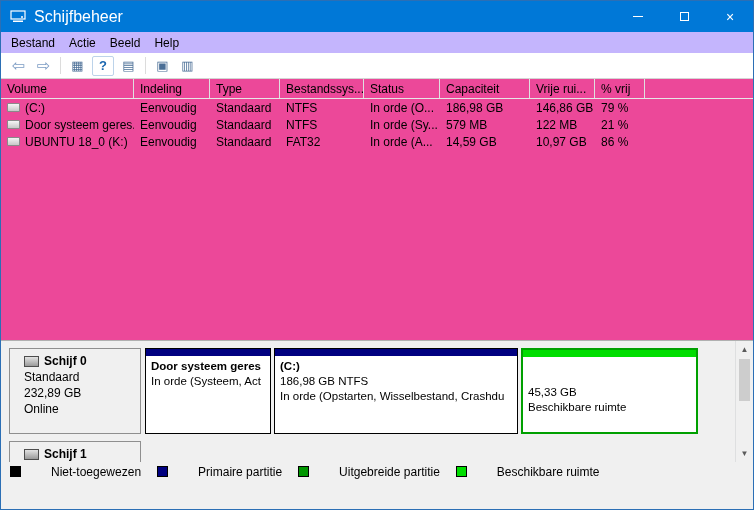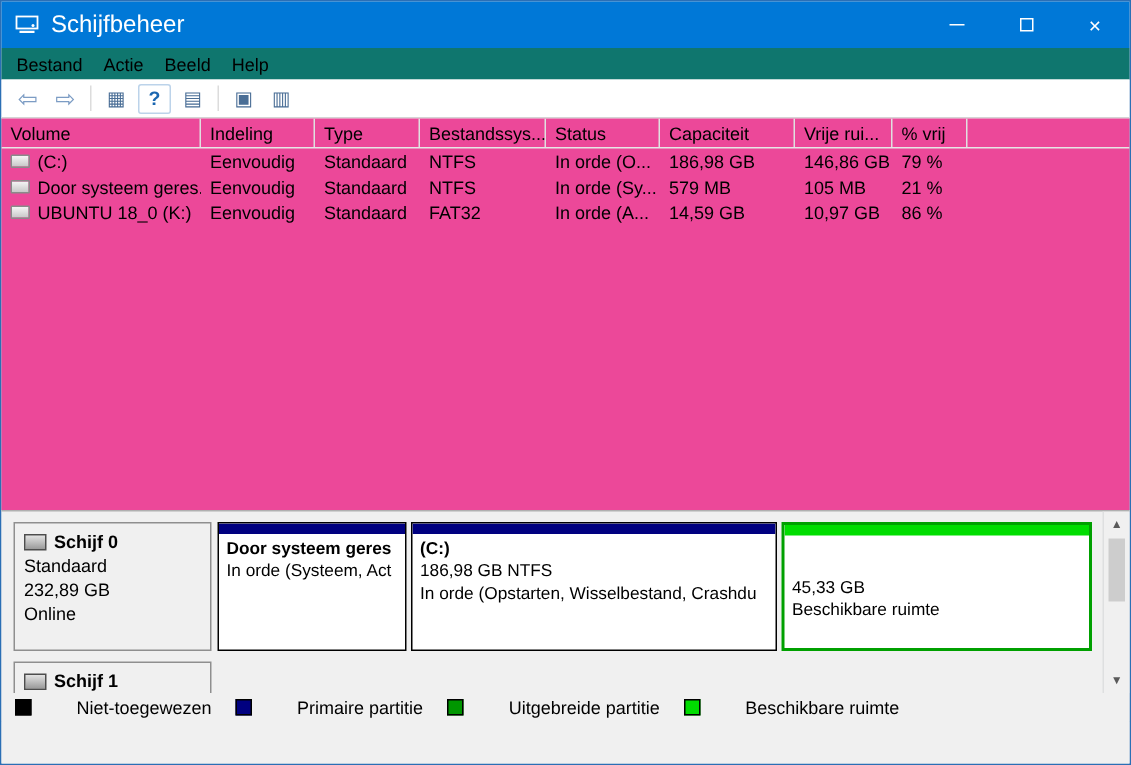--- a/index.html
+++ b/index.html
@@ -12,21 +12,21 @@
   .titlebar { flex:0 0 31px; background:#0078d7; color:#fff; display:flex; align-items:center; }
   .app-icon { margin:0 8px 0 9px; display:flex; align-items:center; }
   .title { font-size:16px; }
   .controls { margin-left:auto; display:flex; height:100%; }
   .ctrl { width:46px; height:100%; display:flex; align-items:center; justify-content:center; color:#fff; }
   .minbar { width:10px; height:1px; background:#fff; display:block; }
   .maxbox { width:9px; height:9px; border:1px solid #fff; display:block; }
   .close-glyph { font-size:14px; line-height:1; }
 
   
-  .menubar { flex:0 0 21px; background:#0f766e; display:flex; align-items:center; padding-left:3px; }
+  .menubar { flex:0 0 21px; background:#c4b5fd; display:flex; align-items:center; padding-left:3px; }
   .menu-item { padding:3px 7px; }
 
   
   .toolbar { flex:0 0 26px; background:#fff; border-bottom:1px solid #d4d4d4; display:flex; align-items:center; padding-left:5px; }
   .tbtn { width:25px; height:22px; display:flex; align-items:center; justify-content:center; font-size:13px; color:#4a6e96; }
   .tbtn.nav { font-size:16px; color:#7c9cc4; }
   .tbtn.help-btn { color:#1a66b0; font-weight:bold; border:1px solid #bcd3ea; border-radius:2px; width:22px; height:20px; margin:0 2px; }
   .tsep { width:1px; height:17px; background:#dcdcdc; margin:0 4px; }
 
   
@@ -37,21 +37,21 @@
   .td { padding:0 4px 0 6px; white-space:nowrap; overflow:hidden; display:flex; align-items:center; }
   .c0{width:133px;} .c1{width:76px;} .c2{width:70px;} .c3{width:84px;} .c4{width:76px;}
   .c5{width:90px;} .c6{width:65px;} .c7{width:50px;} .c8{flex:1; border-right:none;}
   .drive-icon { display:inline-block; flex:0 0 13px; width:13px; height:9px; border:1px solid #8a8a8a;
                 background:linear-gradient(#f5f5f5,#c8c8c8); border-radius:1px; margin-right:5px; }
 
   
   .graph-pane { flex:0 0 122px; background:#f0f0f0; border-top:1px solid #b0b0b0; display:flex; overflow:hidden; }
   .graph-content { flex:1; padding:7px 0 0 8px; overflow:hidden; }
   .disk-row { display:flex; margin-bottom:7px; }
-  .disk-info { width:132px; height:86px; flex:0 0 132px; background:#f0f0f0; border:1px solid #8f8f8f; padding:4px 6px; }
+  .disk-info { width:132px; height:86px; flex:0 0 132px; background:#f0f0f0; border:1px solid #8f8f8f; padding:4px 14px; }
   .disk-info .info-line { line-height:16px; }
   .disk-title { font-weight:bold; display:flex; align-items:center; gap:5px; line-height:16px; }
   .disk-icon { display:inline-block; width:15px; height:11px; border:1px solid #4d4d4d;
                background:linear-gradient(#e3e3e3,#9a9a9a); }
   .partitions { display:flex; gap:3px; margin-left:4px; }
   .part { height:86px; background:#fff; border:1px solid #000; display:flex; flex-direction:column; overflow:hidden; }
   .part-strip { flex:0 0 7px; }
   .primary-strip { background:#000080; }
   .free-strip { background:#00dd00; }
   .part-body { padding:3px 5px; line-height:15px; font-size:11.5px; white-space:nowrap; overflow:hidden; }
@@ -153,21 +153,21 @@
     <div class="trow">
       <div class="td c0">
           <span class="drive-icon"></span>
           <span>Door systeem geres...</span>
         </div>
       <div class="td c1">Eenvoudig</div>
       <div class="td c2">Standaard</div>
       <div class="td c3">NTFS</div>
       <div class="td c4">In orde (Sy...</div>
       <div class="td c5">579 MB</div>
-      <div class="td c6">105 MB</div>
+      <div class="td c6">122 MB</div>
       <div class="td c7">21 %</div>
     </div>
 
     <div class="trow">
       <div class="td c0">
           <span class="drive-icon"></span>
           <span>UBUNTU 18_0 (K:)</span>
         </div>
       <div class="td c1">Eenvoudig</div>
       <div class="td c2">Standaard</div>
@@ -204,21 +204,21 @@
 
           <div class="part primary" style="width:244px">
             <div class="part-strip primary-strip"></div>
             <div class="part-body">
               <div class="part-title">(C:)</div>
               <div>186,98 GB NTFS</div>
               <div>In orde (Opstarten, Wisselbestand, Crashdu</div>
             </div>
           </div>
 
-          <div class="part free selected" style="width:207px">
+          <div class="part free selected" style="width:177px">
             <div class="part-strip free-strip"></div>
             <div class="part-body">
               <div>45,33 GB</div>
               <div>Beschikbare ruimte</div>
             </div>
           </div>
         </div>
       </div>
 
       <div class="disk-row disk1">

